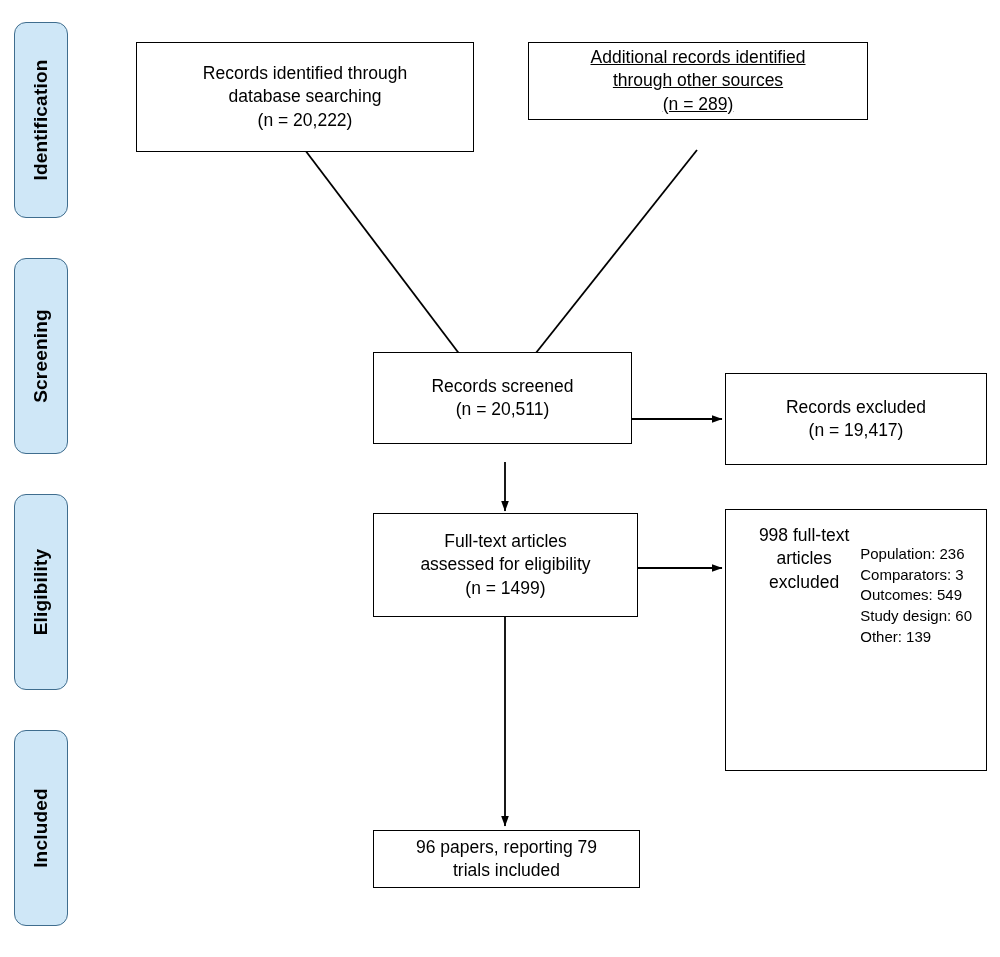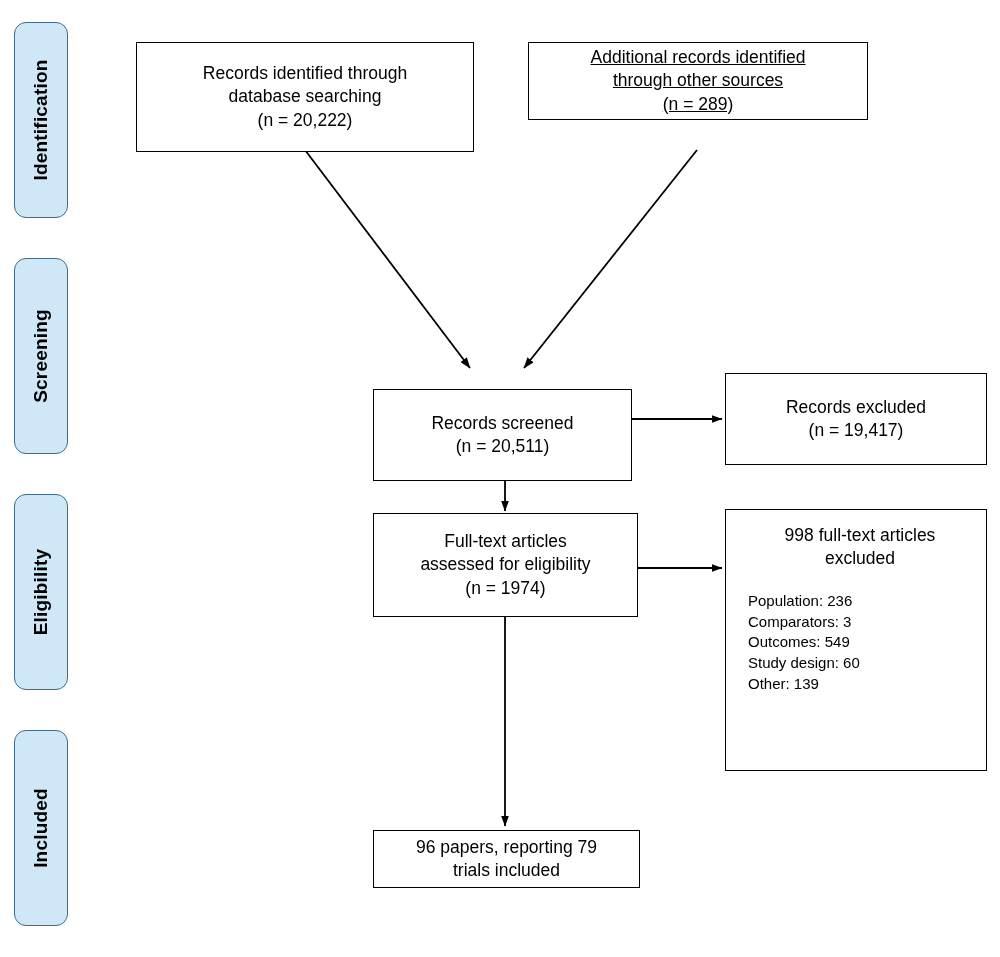--- a/index.html
+++ b/index.html
@@ -49,25 +49,26 @@
     font-size: 17.5px;
     line-height: 1.34;
     padding: 22px 8px;
   }
   .box .txt {
     white-space: pre-line;
     display: block;
   }
   .box-excl-inner {
     display: flex;
-    flex-direction: column;
+    flex-direction: row;
     width: 100%;
     height: 100%;
     box-sizing: border-box;
     padding: 14px 14px 10px 22px;
+    justify-content: center;
   }
   .box-excl-title {
     text-align: center;
     font-size: 17.5px;
     line-height: 1.34;
     white-space: pre-line;
   }
   .box-excl-list {
     margin-top: 20px;
     text-align: left;
@@ -130,34 +131,34 @@
 database searching
 (n = 20,222)</span>
   </div>
 
   <div class="box" style="left:528px; top:42px; width:340px; height:78px;text-decoration:underline;">
     <span class="txt">Additional records identified
 through other sources
 (n = 289)</span>
   </div>
 
-  <div class="box" style="left:373px; top:389px; width:259px; height:92px;">
+  <div class="box" style="left:373px; top:352px; width:259px; height:92px;">
     <span class="txt">Records screened
 (n = 20,511)</span>
   </div>
 
   <div class="box" style="left:725px; top:373px; width:262px; height:92px;">
     <span class="txt">Records excluded
 (n = 19,417)</span>
   </div>
 
   <div class="box" style="left:373px; top:513px; width:265px; height:104px;">
     <span class="txt">Full-text articles
 assessed for eligibility
-(n = 1974)</span>
+(n = 1499)</span>
   </div>
 
   <div class="box" style="left:725px; top:509px; width:262px; height:262px; padding:0;">
     <div class="box-excl-inner">
       <div class="box-excl-title">998 full-text articles
 excluded</div>
       <div class="box-excl-list">
         <div>Population: 236</div>
         <div>Comparators: 3</div>
         <div>Outcomes: 549</div>

